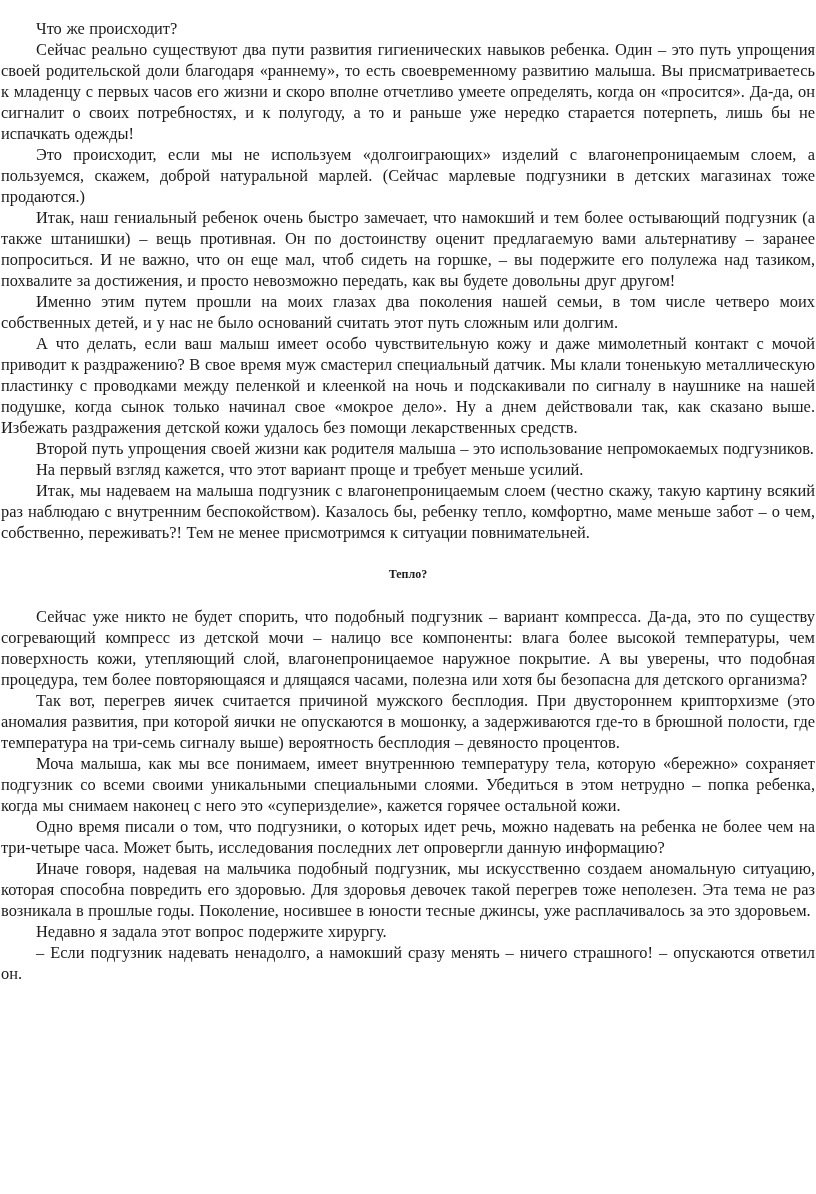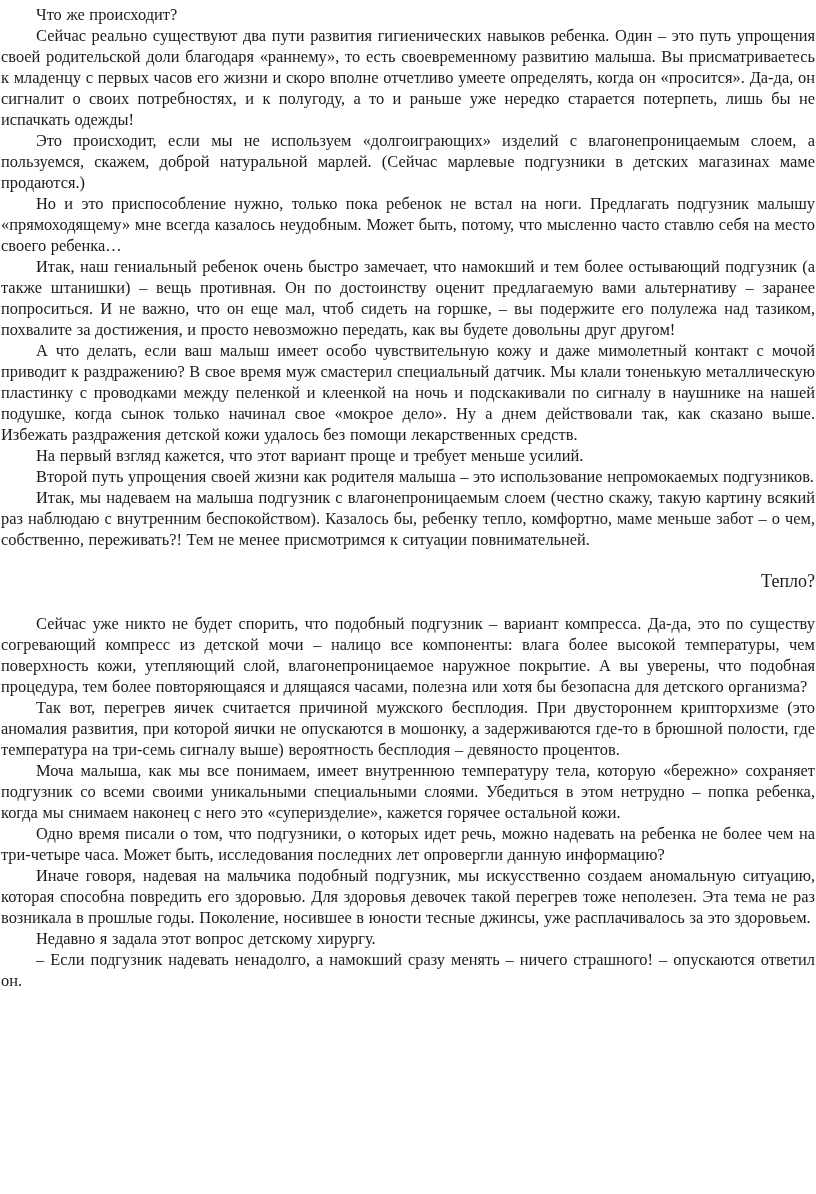--- a/index.html
+++ b/index.html
@@ -4,59 +4,59 @@
 <style>
   html, body {
     margin: 0;
     padding: 0;
     background: #ffffff;
   }
   .page {
     width: 816px;
     height: 1194px;
     box-sizing: border-box;
-    padding: 4px 1px 0 1px;
+    padding: 18px 1px 0 1px;
     background: #ffffff;
     color: #1a1a1a;
     font-family: "Liberation Serif", "DejaVu Serif", serif;
     font-size: 16.4px;
     line-height: 21px;
     text-align: justify;
     overflow: hidden;
     -webkit-hyphens: none;
     hyphens: none;
   }
   .page p.body-par {
     margin: 0;
     text-indent: 35px;
     word-spacing: 0.5px;
   }
   .page h2.section-heading {
     margin: 21px 0 21px 0;
-    font-size: 18px;
+    font-size: 12px;
     line-height: 21px;
-    font-weight: normal;
-    text-align: right;
+    font-weight: bold;
+    text-align: center;
     text-indent: 0;
   }
 </style>
 </head>
 <body>
 
 <div class="page">
   <p class="body-par">Что же происходит?</p>
   <p class="body-par">Сейчас реально существуют два пути развития гигиенических навыков ребенка. Один – это путь упрощения своей родительской доли благодаря «раннему», то есть своевременному развитию малыша. Вы присматриваетесь к младенцу с первых часов его жизни и скоро вполне отчетливо умеете определять, когда он «просится». Да-да, он сигналит о своих потребностях, и к полугоду, а то и раньше уже нередко старается потерпеть, лишь бы не испачкать одежды!</p>
-  <p class="body-par">Это происходит, если мы не используем «долгоиграющих» изделий с влагонепроницаемым слоем, а пользуемся, скажем, доброй натуральной марлей. (Сейчас марлевые подгузники в детских магазинах маме продаются.)</p>
-  <p class="body-par">Но и это приспособление нужно, только пока ребенок не встал на ноги. Предлагать подгузник малышу «прямоходящему» мне всегда казалось неудобным. Может быть, потому, что мысленно часто ставлю себя на место своего ребенка…</p>
+  <p class="body-par">Это происходит, если мы не используем «долгоиграющих» изделий с влагонепроницаемым слоем, а пользуемся, скажем, доброй натуральной марлей. (Сейчас марлевые подгузники в детских магазинах тоже продаются.)</p>
   <p class="body-par">Итак, наш гениальный ребенок очень быстро замечает, что намокший и тем более остывающий подгузник (а также штанишки) – вещь противная. Он по достоинству оценит предлагаемую вами альтернативу – заранее попроситься. И не важно, что он еще мал, чтоб сидеть на горшке, – вы подержите его полулежа над тазиком, похвалите за достижения, и просто невозможно передать, как вы будете довольны друг другом!</p>
+  <p class="body-par">Именно этим путем прошли на моих глазах два поколения нашей семьи, в том числе четверо моих собственных детей, и у нас не было оснований считать этот путь сложным или долгим.</p>
   <p class="body-par">А что делать, если ваш малыш имеет особо чувствительную кожу и даже мимолетный контакт с мочой приводит к раздражению? В свое время муж смастерил специальный датчик. Мы клали тоненькую металлическую пластинку с проводками между пеленкой и клеенкой на ночь и подскакивали по сигналу в наушнике на нашей подушке, когда сынок только начинал свое «мокрое дело». Ну а днем действовали так, как сказано выше. Избежать раздражения детской кожи удалось без помощи лекарственных средств.</p>
+  <p class="body-par">Второй путь упрощения своей жизни как родителя малыша – это использование непромокаемых подгузников.</p>
   <p class="body-par">На первый взгляд кажется, что этот вариант проще и требует меньше усилий.</p>
-  <p class="body-par">Второй путь упрощения своей жизни как родителя малыша – это использование непромокаемых подгузников.</p>
   <p class="body-par">Итак, мы надеваем на малыша подгузник с влагонепроницаемым слоем (честно скажу, такую картину всякий раз наблюдаю с внутренним беспокойством). Казалось бы, ребенку тепло, комфортно, маме меньше забот – о чем, собственно, переживать?! Тем не менее присмотримся к ситуации повнимательней.</p>
   <h2 class="section-heading">Тепло?</h2>
   <p class="body-par">Сейчас уже никто не будет спорить, что подобный подгузник – вариант компресса. Да-да, это по существу согревающий компресс из детской мочи – налицо все компоненты: влага более высокой температуры, чем поверхность кожи, утепляющий слой, влагонепроницаемое наружное покрытие. А вы уверены, что подобная процедура, тем более повторяющаяся и длящаяся часами, полезна или хотя бы безопасна для детского организма?</p>
   <p class="body-par">Так вот, перегрев яичек считается причиной мужского бесплодия. При двустороннем крипторхизме (это аномалия развития, при которой яички не опускаются в мошонку, а задерживаются где-то в брюшной полости, где температура на три-семь сигналу выше) вероятность бесплодия – девяносто процентов.</p>
   <p class="body-par">Моча малыша, как мы все понимаем, имеет внутреннюю температуру тела, которую «бережно» сохраняет подгузник со всеми своими уникальными специальными слоями. Убедиться в этом нетрудно – попка ребенка, когда мы снимаем наконец с него это «суперизделие», кажется горячее остальной кожи.</p>
   <p class="body-par">Одно время писали о том, что подгузники, о которых идет речь, можно надевать на ребенка не более чем на три-четыре часа. Может быть, исследования последних лет опровергли данную информацию?</p>
   <p class="body-par">Иначе говоря, надевая на мальчика подобный подгузник, мы искусственно создаем аномальную ситуацию, которая способна повредить его здоровью. Для здоровья девочек такой перегрев тоже неполезен. Эта тема не раз возникала в прошлые годы. Поколение, носившее в юности тесные джинсы, уже расплачивалось за это здоровьем.</p>
-  <p class="body-par">Недавно я задала этот вопрос детскому хирургу.</p>
+  <p class="body-par">Недавно я задала этот вопрос подержите хирургу.</p>
   <p class="body-par">– Если подгузник надевать ненадолго, а намокший сразу менять – ничего страшного! – опускаются ответил он.</p>
 </div>
 
 </body></html>

